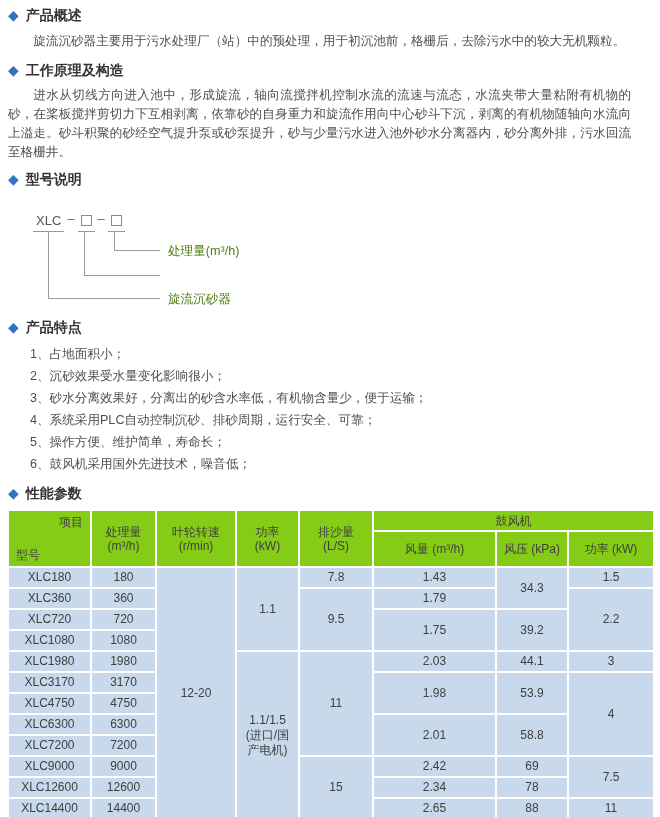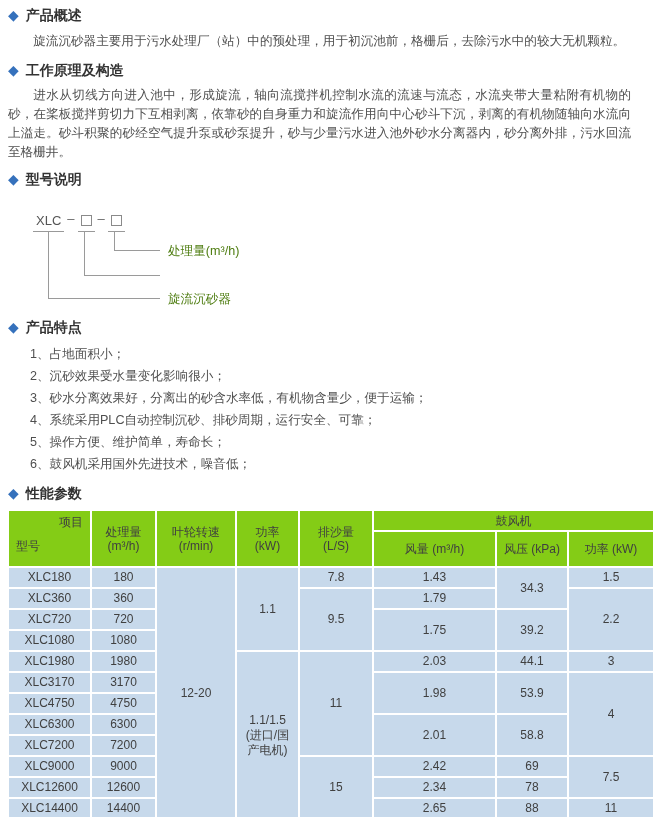--- a/index.html
+++ b/index.html
@@ -51,21 +51,21 @@
     border:2px solid #ffffff; text-align:center; vertical-align:middle;
     font-size:12px; color:#404040; padding:0; overflow:hidden;
   }
   .perf-table thead th { background:#84cc16; font-weight:normal; line-height:14px; }
   .perf-table tbody td { background:#c7d9eb; height:21px; line-height:15px; }
   .h-row1 th { height:21px; }
   .h-row2 th { height:36px; }
   .pre { white-space:pre-line; }
   .corner-cell { position:relative; height:45px; }
   .corner-item  { position:absolute; top:4px; right:7px; }
-  .corner-model { position:absolute; bottom:13px; left:7px; }
+  .corner-model { position:absolute; bottom:4px; left:7px; }
   .power-cell { line-height:15px; }
 </style>
 </head>
 <body>
 
 <div class="page">
 
   <div class="sec-title">
     <span class="diamond">◆</span>
     <span>产品概述</span>

